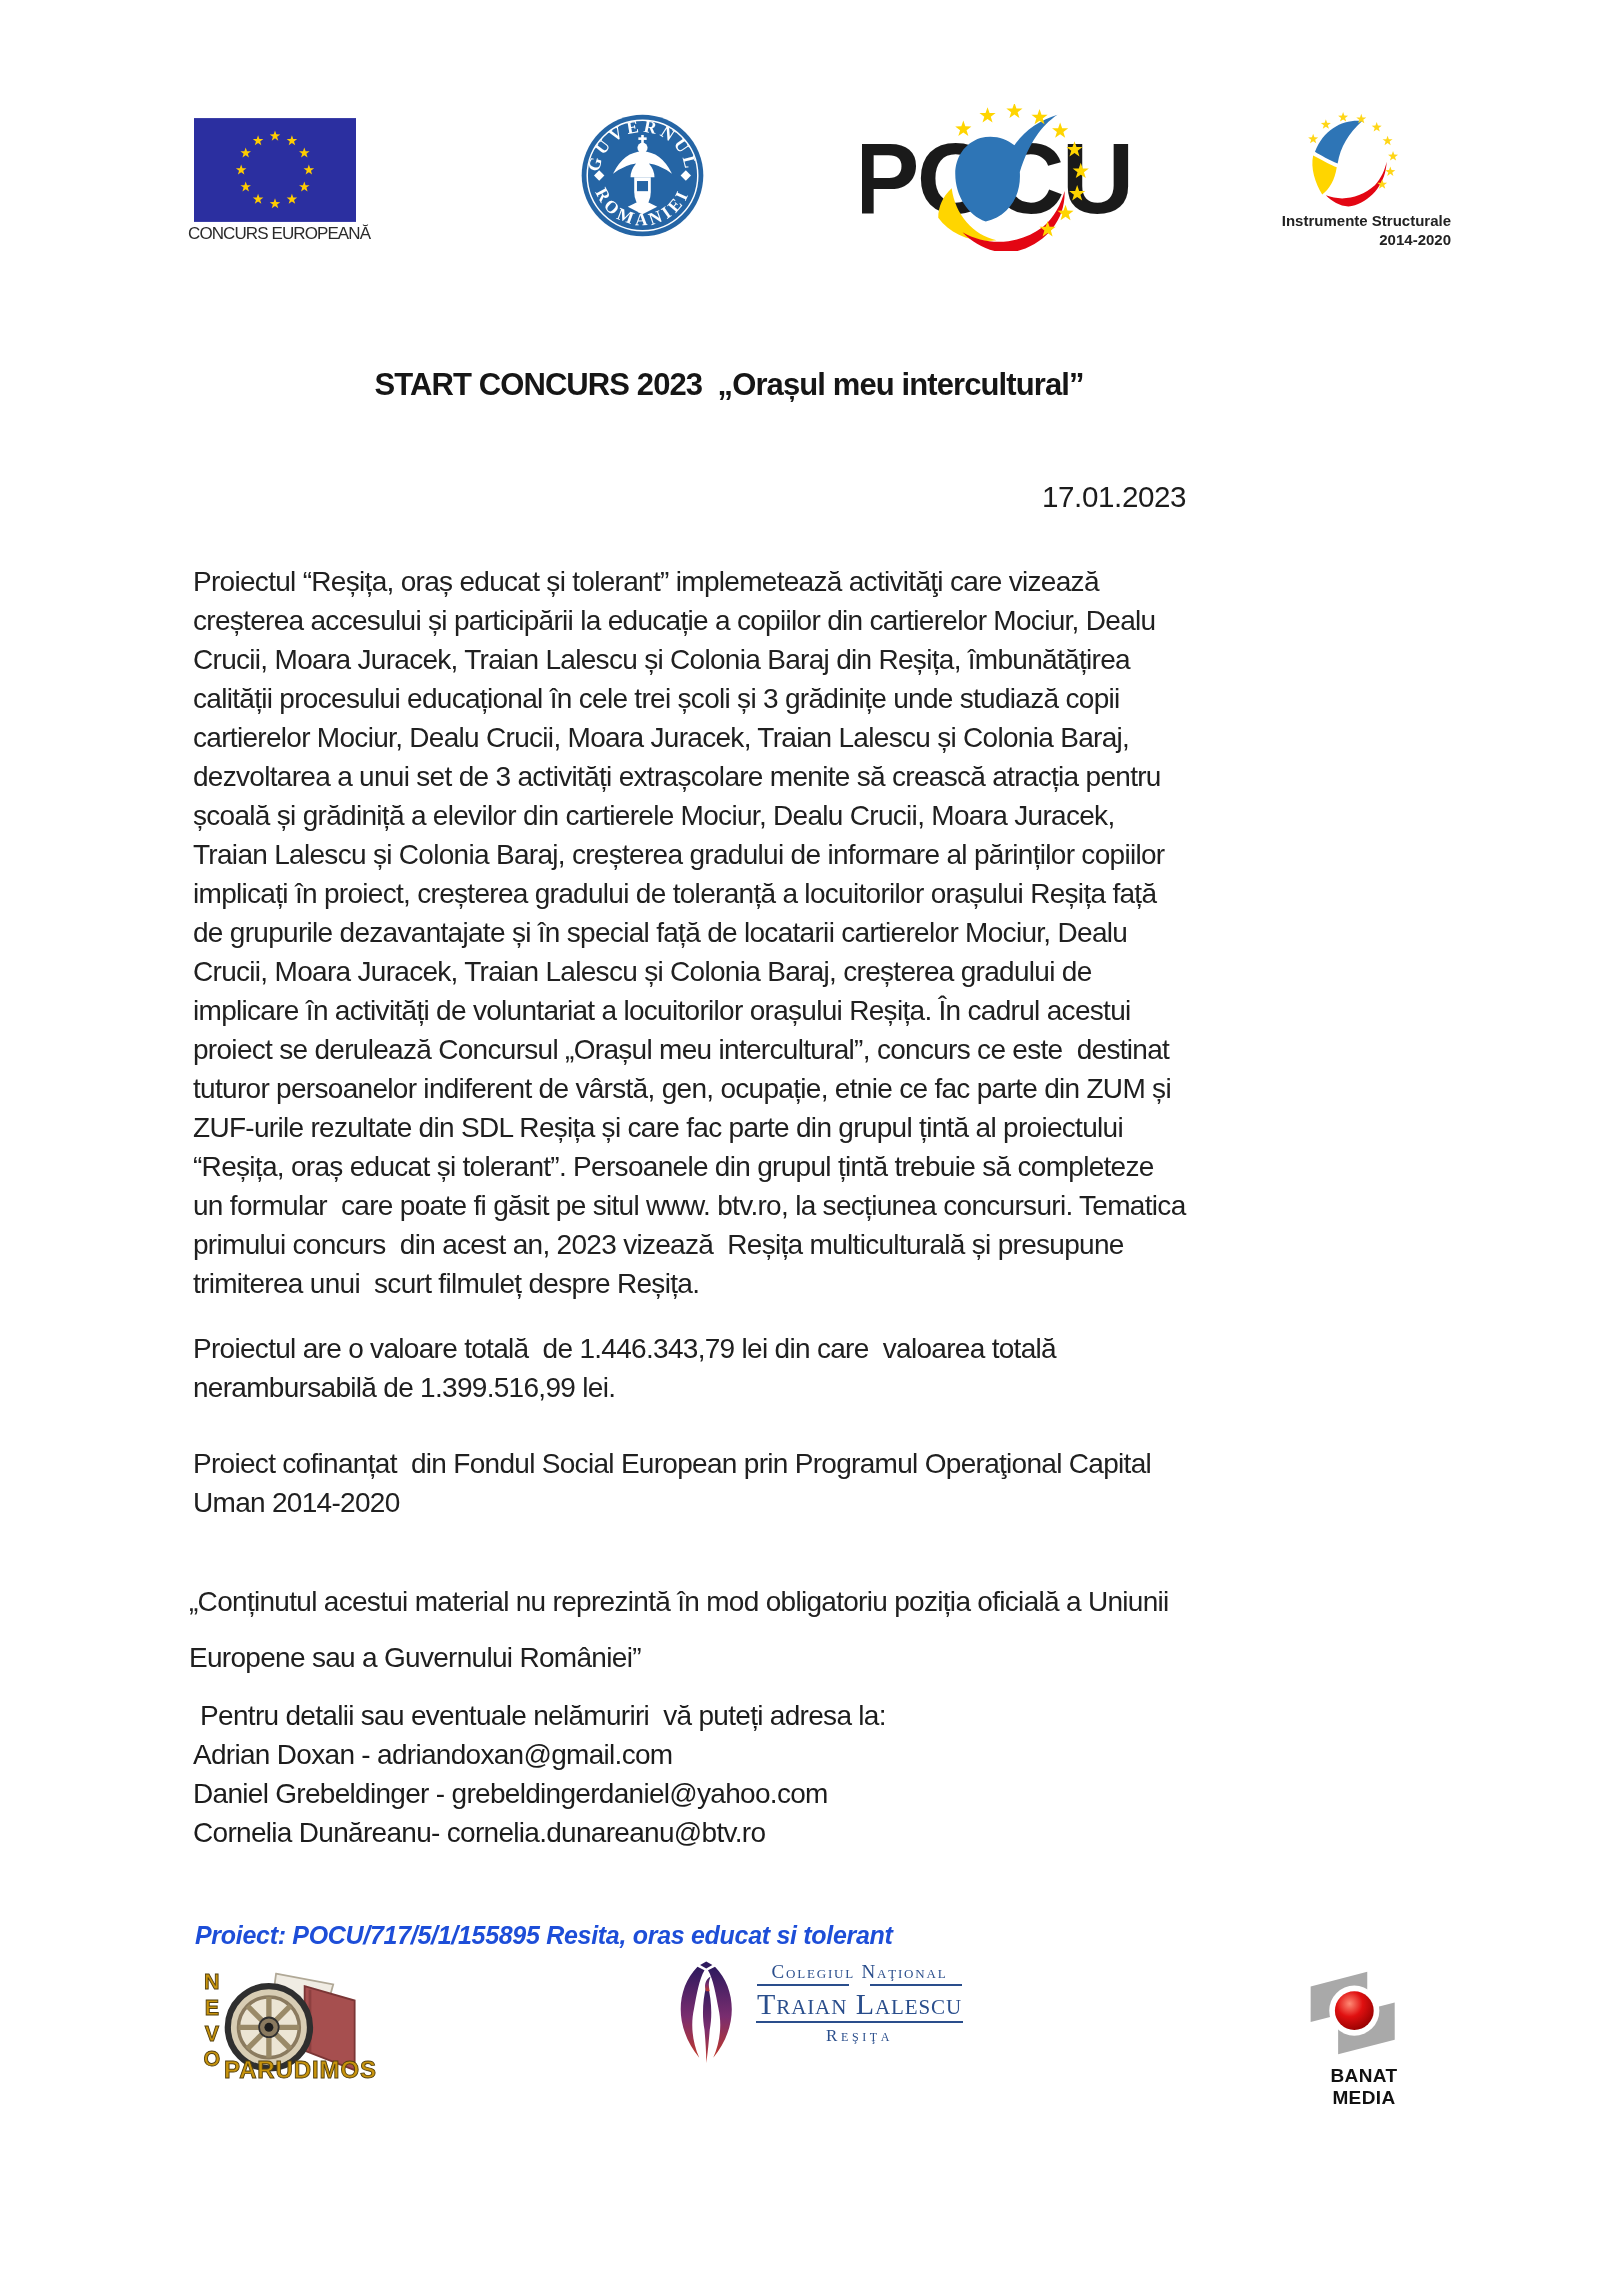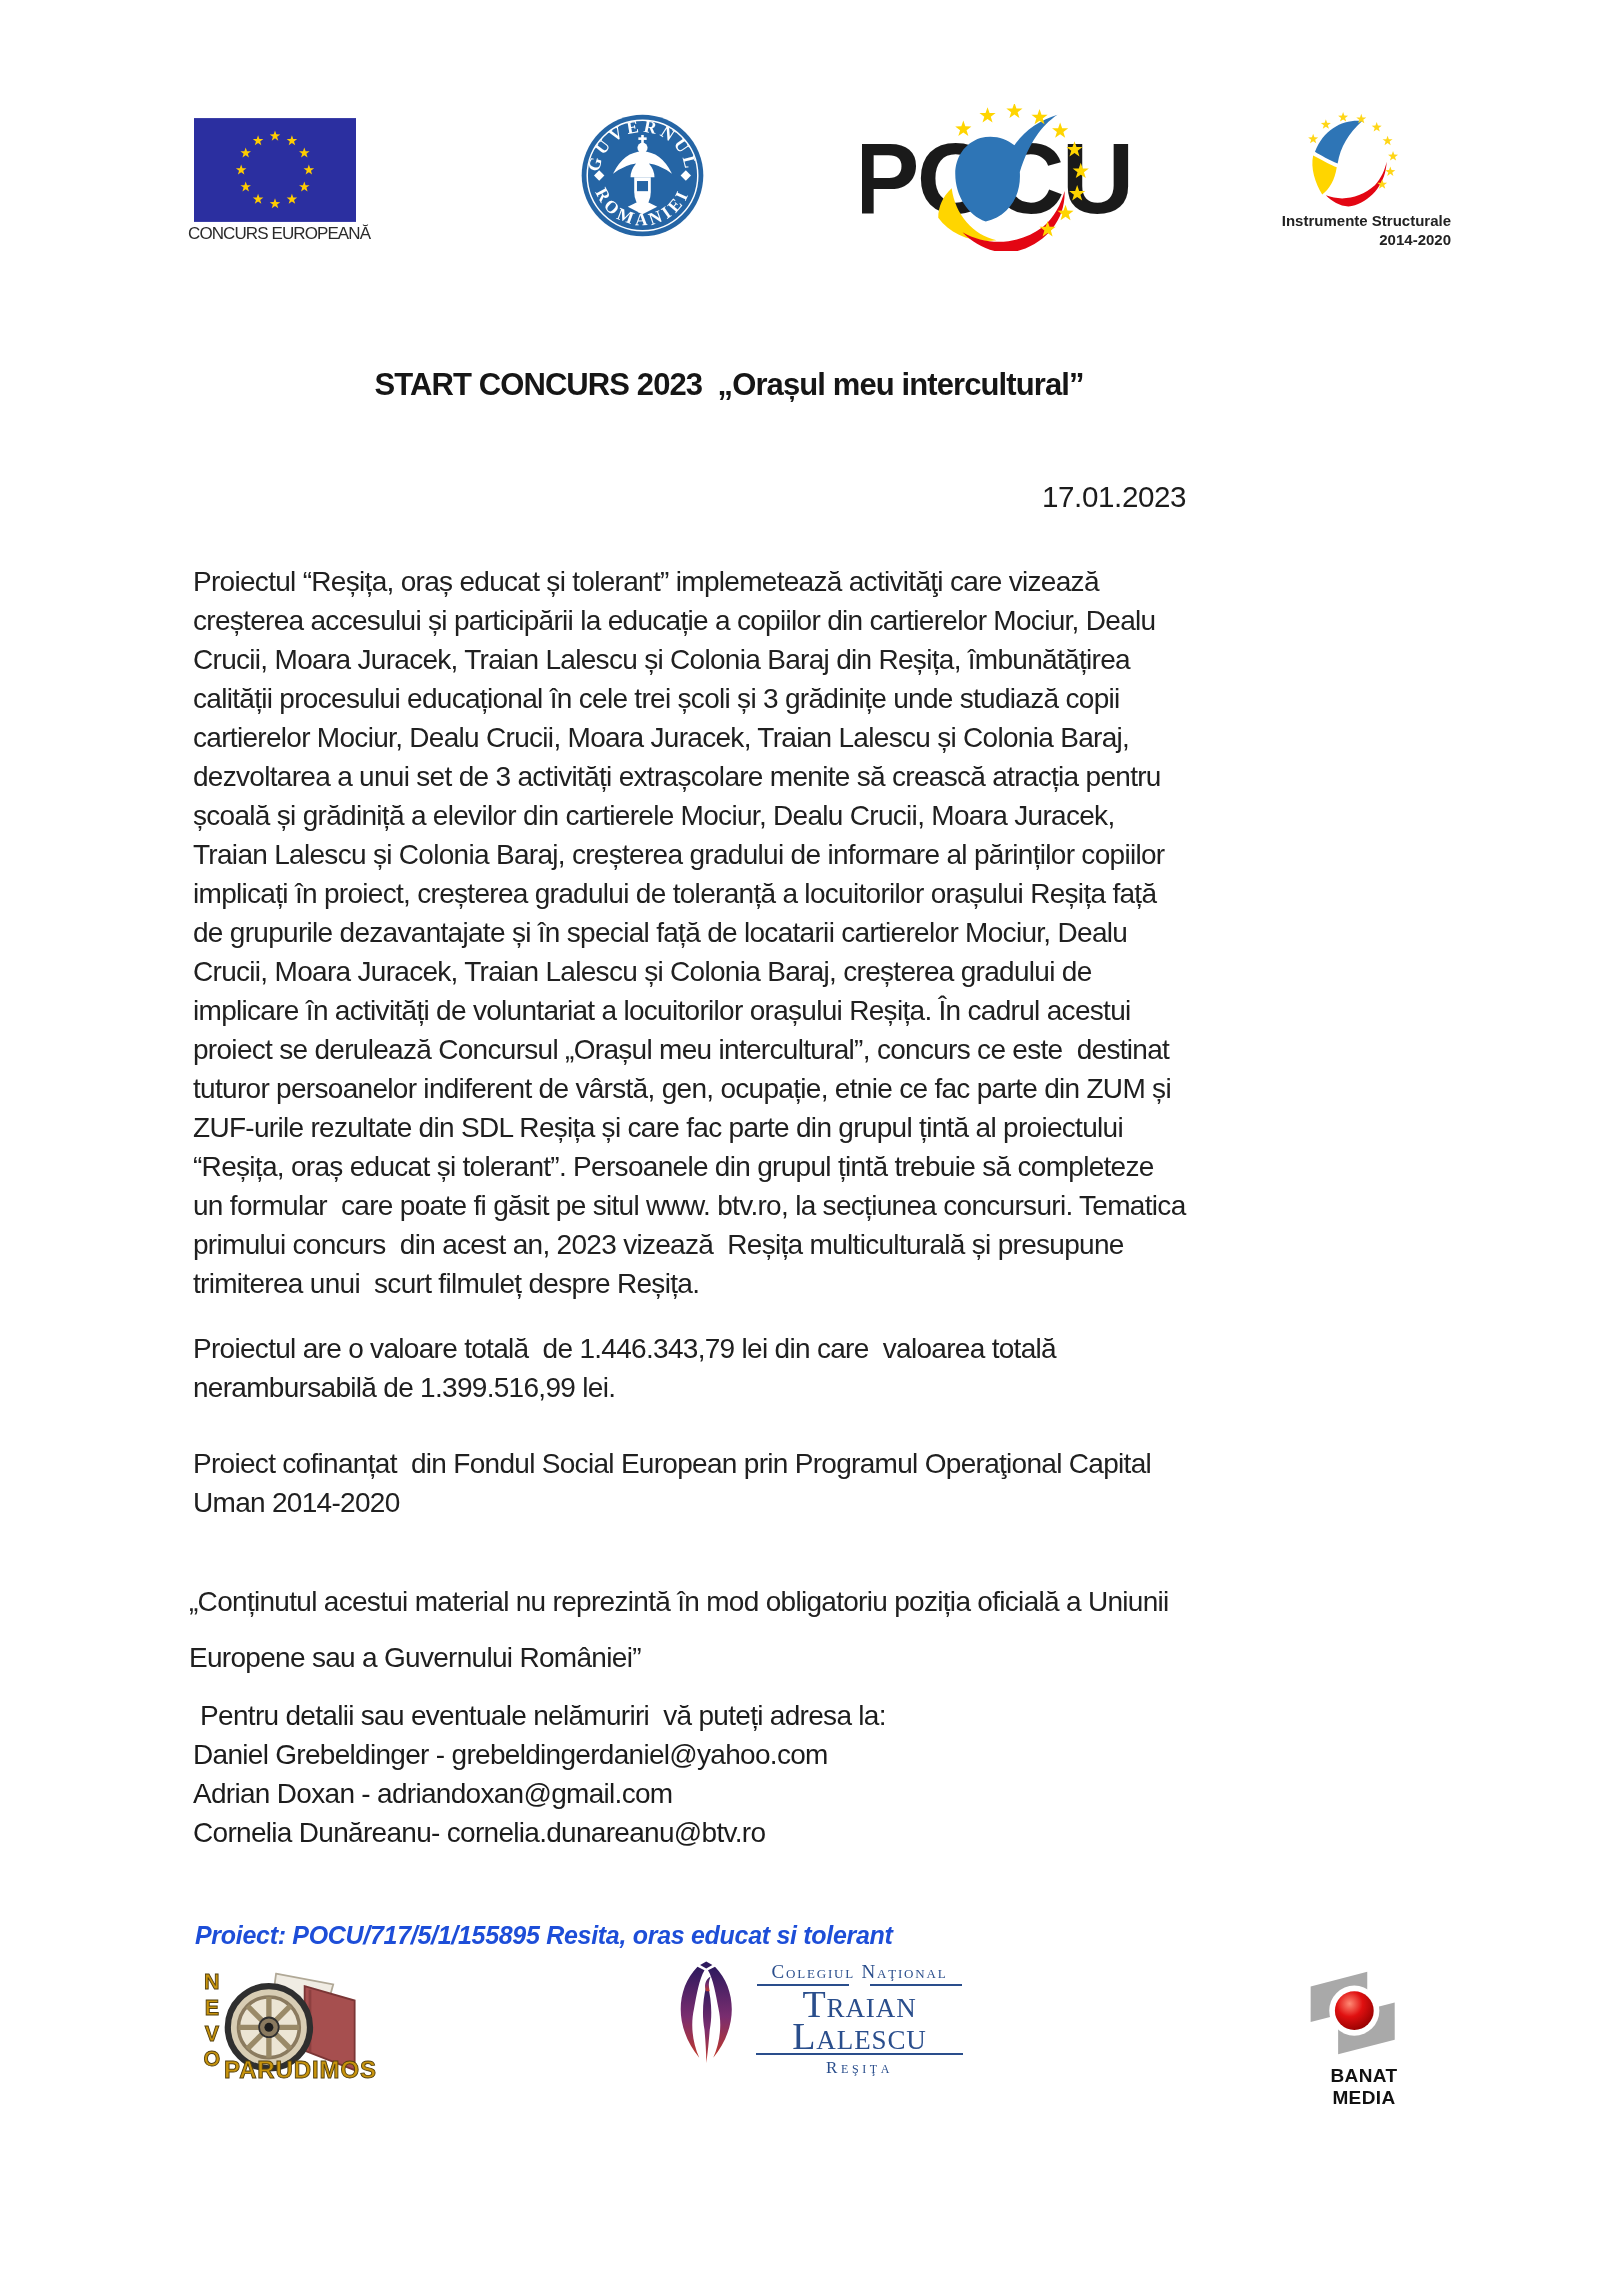--- a/index.html
+++ b/index.html
@@ -41,21 +41,21 @@
     text-orientation:upright;font-size:21.5px;font-weight:bold;color:#c8940c;
     letter-spacing:1.8px;-webkit-text-stroke:0.9px #55400e;}
   .nevo-name{position:absolute;left:27px;top:93px;font-size:24px;font-weight:bold;
     color:#c8940c;letter-spacing:0.9px;-webkit-text-stroke:0.9px #55400e;}
   .colegiul{left:673px;top:1961px;width:296px;height:107px;display:flex;align-items:flex-start;}
   .col-text{margin-left:9px;width:215px;color:#2a4e8c;
     font-family:"Liberation Serif",serif;font-variant:small-caps;text-align:center;}
   .col-l1{font-size:19px;letter-spacing:1.8px;line-height:21.5px;}
   .col-rule2{display:flex;justify-content:space-between;margin:1.8px 5.4px;}
   .col-rule2 span{height:1.8px;background:#2a4e8c;width:45%;}
-  .col-l2{font-size:38px;letter-spacing:0.9px;line-height:32px;font-family:Liberation Serif, serif;}
+  .col-l2{font-size:30px;letter-spacing:0.9px;line-height:32px;font-family:Liberation Serif, serif;}
   .col-rule{height:2.7px;background:#2a4e8c;margin:0.9px 3.6px 2.7px 3.6px;}
   .col-l3{font-size:17px;letter-spacing:3.6px;line-height:19.7px;}
   .banat{left:1304px;top:1967px;width:120px;height:97px;}
   .banat-label{left:1297px;top:2065px;width:134px;text-align:center;
     font-size:19px;font-weight:bold;letter-spacing:0.4px;color:#111;}
 </style>
 </head>
 <body>
 
 <div class="page">
@@ -168,22 +168,22 @@
 trimiterea unui  scurt filmuleț despre Reșița.</div>
   <div class="abs bodytext p2">Proiectul are o valoare totală  de 1.446.343,79 lei din care  valoarea totală
 nerambursabilă de 1.399.516,99 lei.</div>
   <div class="abs bodytext p3">Proiect cofinanțat  din Fondul Social European prin Programul Operaţional Capital
 Uman 2014-2020</div>
   <div class="abs bodytext quote">„Conținutul acestui material nu reprezintă în mod obligatoriu poziția oficială a Uniunii
 Europene sau a Guvernului României”</div>
 
   <div class="abs contact-block">
     <div class="contact-line"> Pentru detalii sau eventuale nelămuriri  vă puteți adresa la:</div>
+    <div class="contact-line">Adrian Doxan - adriandoxan@gmail.com</div>
     <div class="contact-line">Daniel Grebeldinger - grebeldingerdaniel@yahoo.com</div>
-    <div class="contact-line">Adrian Doxan - adriandoxan@gmail.com</div>
     <div class="contact-line">Cornelia Dunăreanu- cornelia.dunareanu@btv.ro</div>
   </div>
 
   <div class="abs projref">Proiect: POCU/717/5/1/155895 Resita, oras educat si tolerant</div>
 
   <div class="abs nevo">
     <svg width="184" height="134" viewBox="0 0 205 150">
       <polygon points="88,12 152,24 142,60 84,42" fill="#f0ece3" stroke="#b0a896" stroke-width="2"></polygon>
       <polygon points="120,26 176,42 176,120 120,98" fill="#a64f4f" stroke="#7a3535" stroke-width="2"></polygon>
       <line x1="126" y1="30" x2="126" y2="100" stroke="#8d4040" stroke-width="3"></line>

